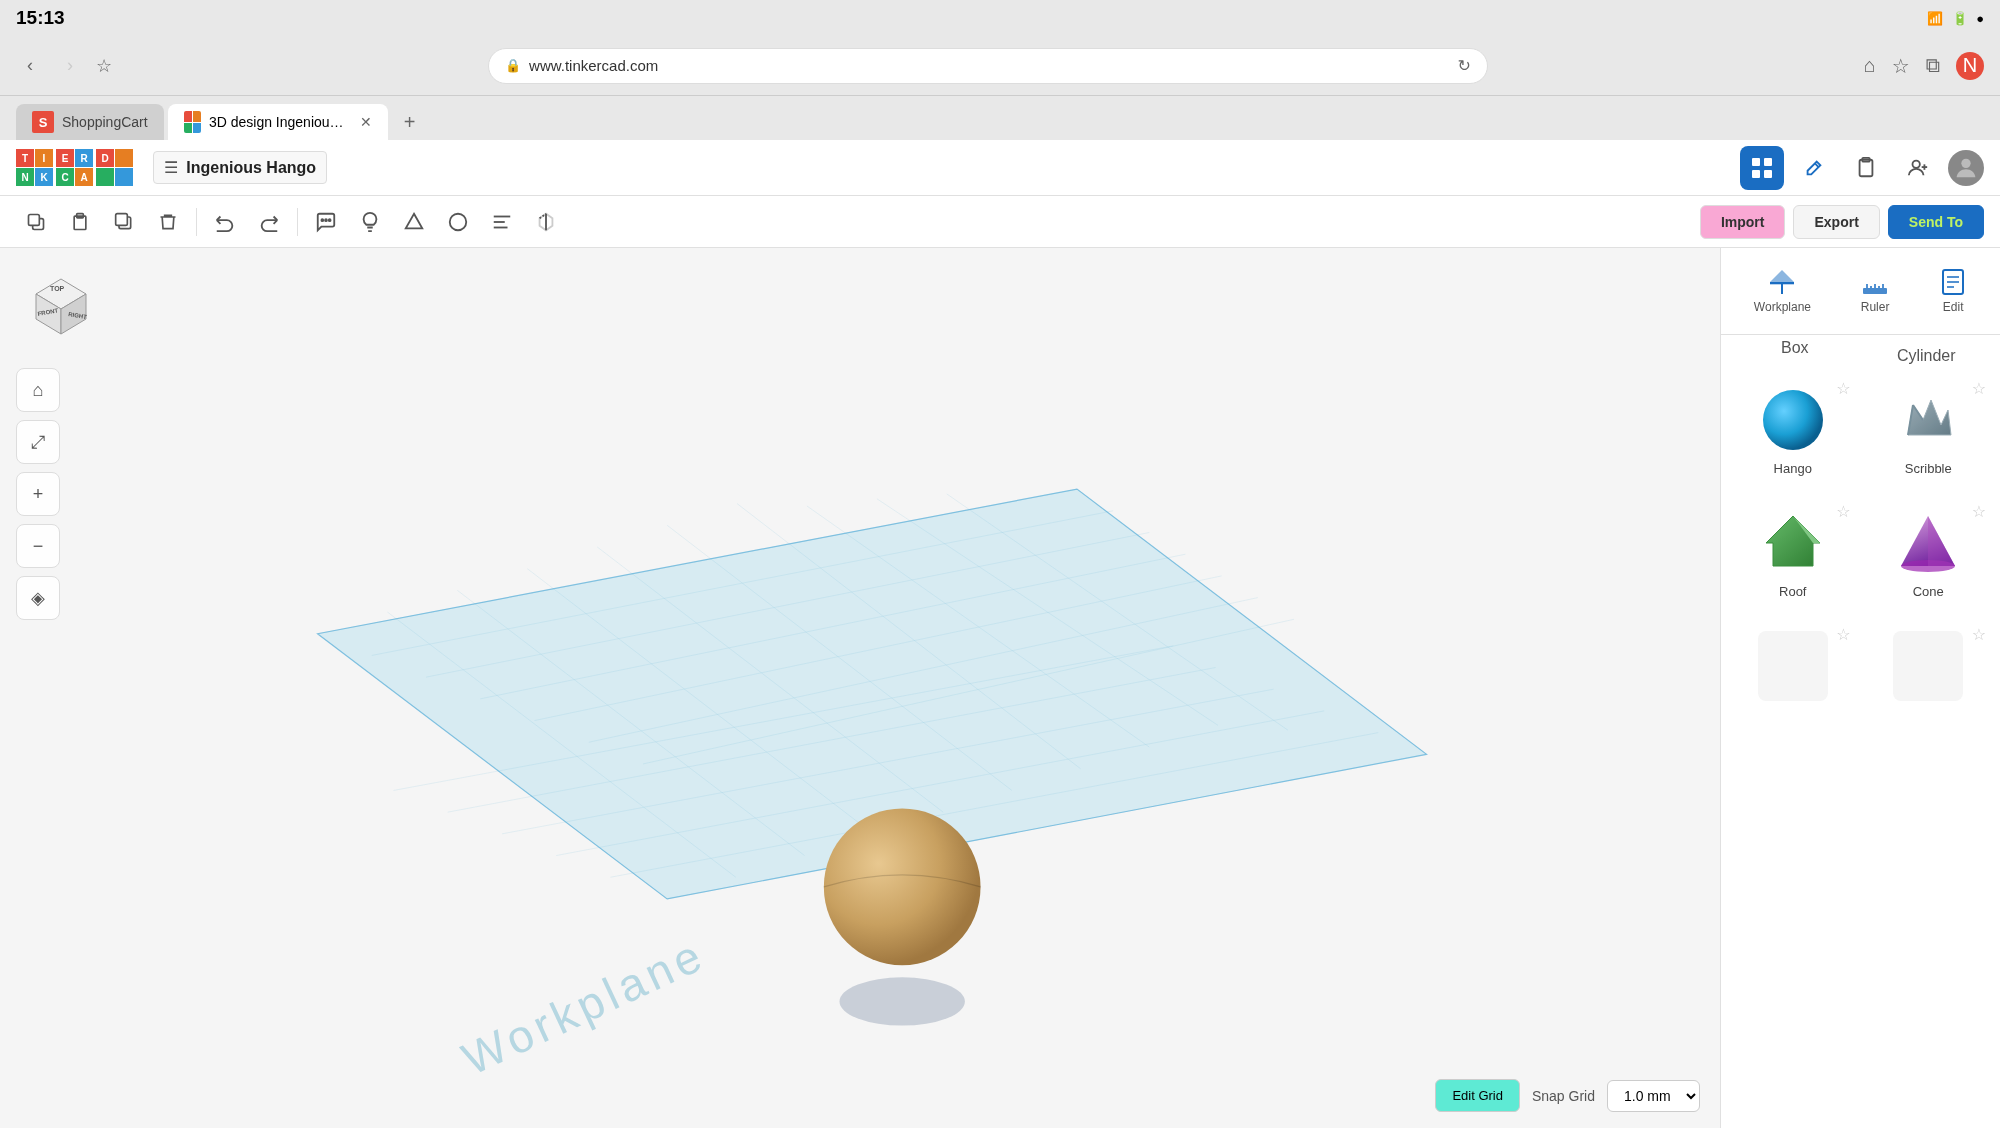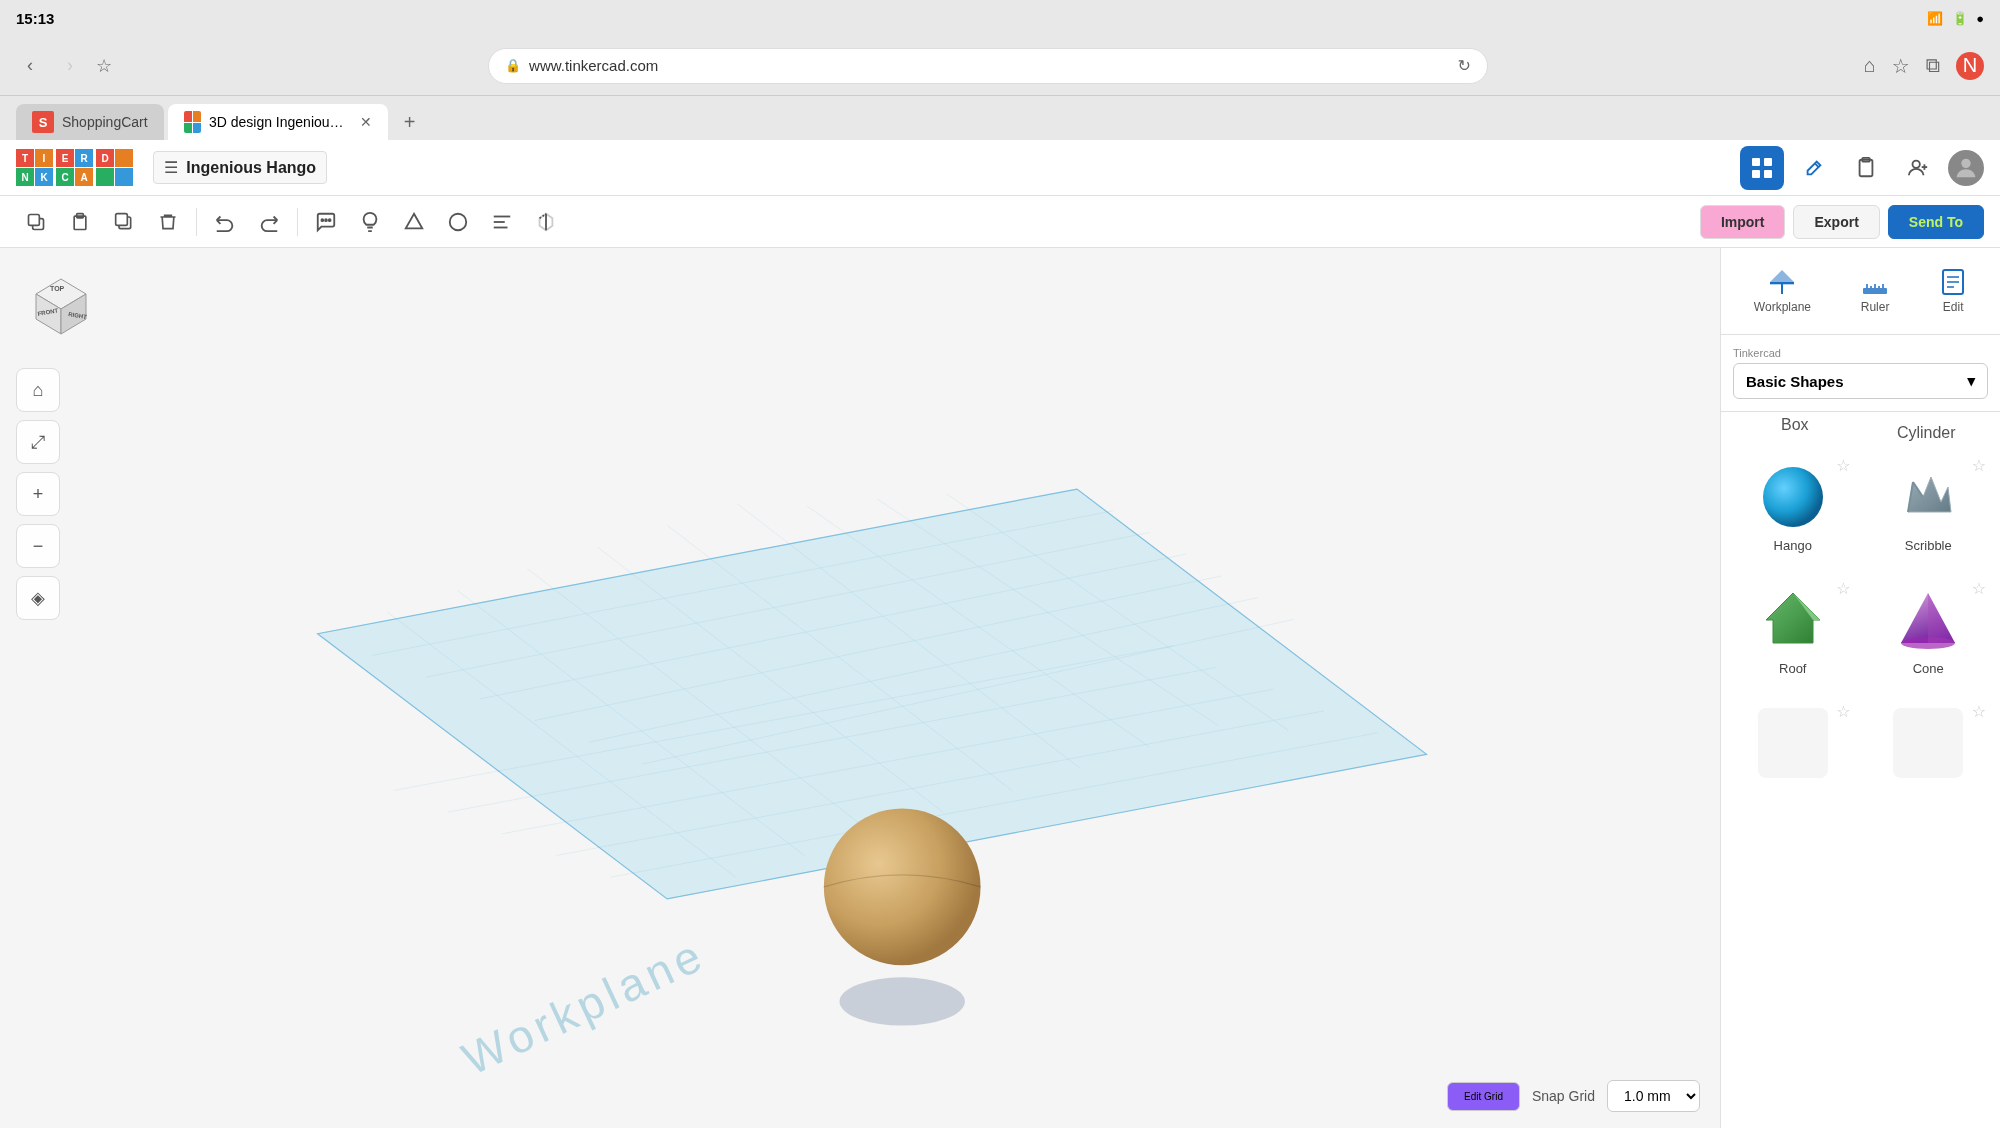--- a/index.html
+++ b/index.html
@@ -1,20 +1,20 @@
 <!DOCTYPE html>
 <html><head>
   <meta charset="utf-8">
   <style>
     * { box-sizing: border-box; margin: 0; padding: 0; }
     body { font-family: -apple-system, BlinkMacSystemFont, 'Segoe UI', sans-serif; background: #f0f0f0; width: 2000px; height: 1128px; overflow: hidden; }
 
     
     .status-bar { display: flex; align-items: center; justify-content: space-between; padding: 4px 16px; height: 36px; background: #e8e8e8; }
-    .status-time { font-size: 15px; font-weight: 600; color: #000; }
+    .status-time { font-size: 19px; font-weight: 600; color: #000; }
     .status-icons { display: flex; gap: 8px; align-items: center; font-size: 13px; }
 
     
     .browser-toolbar { display: flex; align-items: center; gap: 12px; padding: 8px 16px; height: 60px; background: #e8e8e8; border-bottom: 1px solid #ccc; }
     .nav-btn { width: 28px; height: 28px; display: flex; align-items: center; justify-content: center; cursor: pointer; color: #666; font-size: 18px; border: none; background: none; }
     .nav-btn:disabled { color: #ccc; cursor: default; }
     .url-bar { flex: 1; height: 36px; background: #fff; border-radius: 18px; display: flex; align-items: center; padding: 0 16px; gap: 8px; border: 1px solid #ddd; max-width: 900px; margin: 0 auto; }
     .url-bar-lock { color: #666; font-size: 13px; }
     .url-text { font-size: 15px; color: #333; }
     .refresh-btn { margin-left: auto; color: #666; font-size: 16px; cursor: pointer; }
@@ -67,21 +67,21 @@
 
     
     .view-cube { position: absolute; top: 16px; left: 16px; width: 90px; height: 90px; }
 
     
     .canvas-controls { position: absolute; left: 16px; top: 120px; display: flex; flex-direction: column; gap: 8px; }
     .canvas-ctrl-btn { width: 44px; height: 44px; background: rgba(255,255,255,0.9); border: 1px solid #ddd; border-radius: 8px; display: flex; align-items: center; justify-content: center; cursor: pointer; font-size: 18px; color: #555; }
 
     
     .bottom-bar { position: absolute; bottom: 16px; right: 20px; display: flex; align-items: center; gap: 12px; }
-    .edit-grid-btn { padding: 8px 16px; background: #8b5cf6; border: 1px solid #ccc; border-radius: 6px; font-size: 10px; cursor: pointer; }
+    .edit-grid-btn { padding: 8px 16px; background: #5eead4; border: 1px solid #ccc; border-radius: 6px; font-size: 13px; cursor: pointer; }
     .snap-grid-label { font-size: 14px; color: #555; }
     .snap-grid-select { padding: 6px 12px; border: 1px solid #ccc; border-radius: 6px; font-size: 14px; background: #fff; cursor: pointer; }
 
     
     .right-panel { width: 280px; background: #fff; border-left: 1px solid #e0e0e0; display: flex; flex-direction: column; }
 
     
     .panel-icons { display: flex; align-items: center; justify-content: space-around; padding: 12px 8px; border-bottom: 1px solid #e0e0e0; }
     .panel-icon-btn { display: flex; flex-direction: column; align-items: center; gap: 4px; cursor: pointer; padding: 8px 12px; border-radius: 6px; }
     .panel-icon-label { font-size: 12px; color: #555; }
@@ -445,27 +445,20 @@
           <svg width="28" height="28" viewBox="0 0 28 28">
             <rect x="4" y="2" width="20" height="24" rx="2" fill="none" stroke="#1a6dc2" stroke-width="2"></rect>
             <line x1="8" y1="9" x2="20" y2="9" stroke="#1a6dc2" stroke-width="1.5"></line>
             <line x1="8" y1="14" x2="20" y2="14" stroke="#1a6dc2" stroke-width="1.5"></line>
             <line x1="8" y1="19" x2="15" y2="19" stroke="#1a6dc2" stroke-width="1.5"></line>
           </svg>
           <span class="panel-icon-label">Edit</span>
         </div>
       </div>
 
-      <div class="shape-library">
-        <div class="shape-category">Tinkercad</div>
-        <div class="shape-dropdown">
-          <span>Basic Shapes</span>
-          <span>▾</span>
-        </div>
-      </div>
 
       <div class="shapes-partial">
         <div style="flex:1; text-align:center;">
           <span class="shape-partial-label">Box</span>
         </div>
         <div style="flex:1; text-align:center;margin-top:8px;">
           <span class="shape-partial-label">Cylinder</span>
         </div>
       </div>
 

